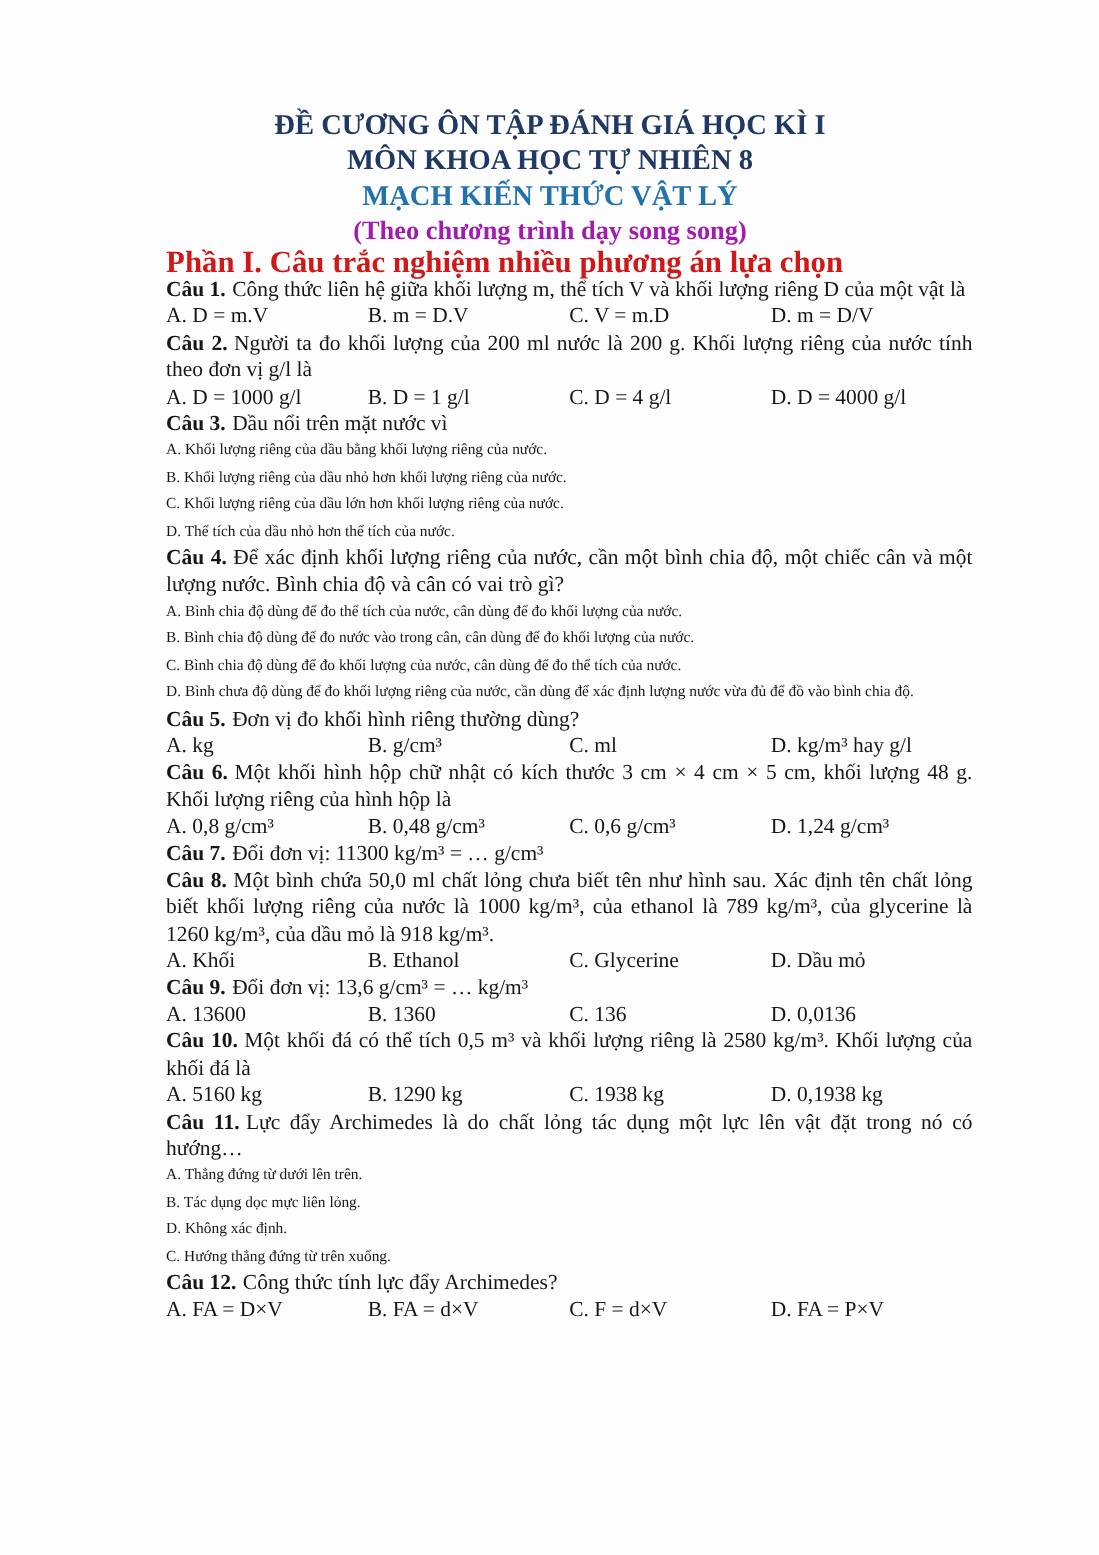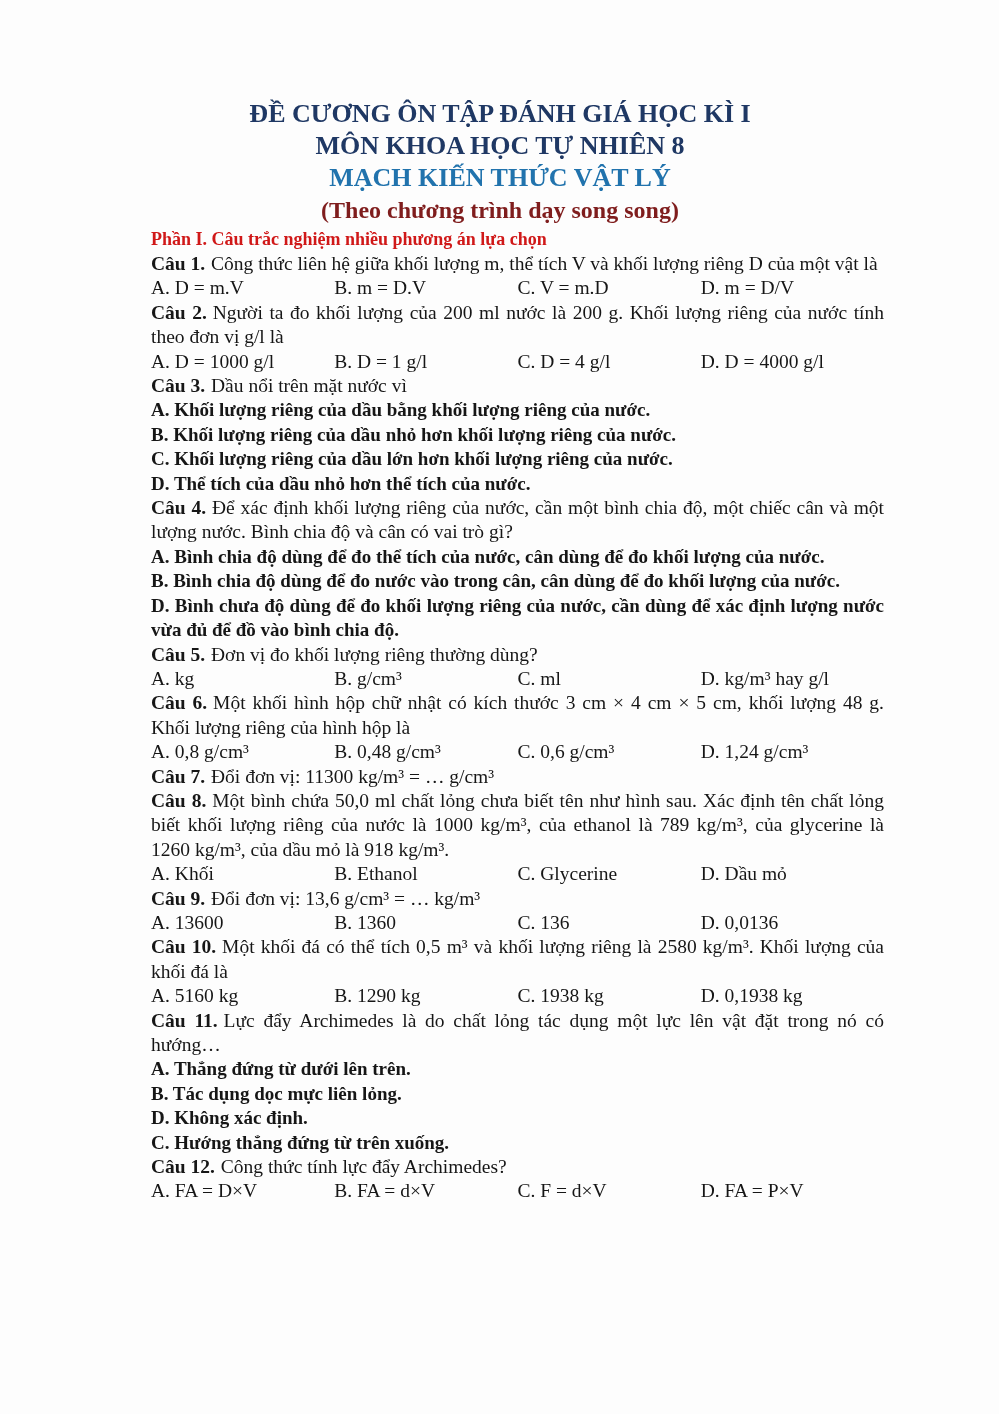--- a/index.html
+++ b/index.html
@@ -23,47 +23,46 @@
   .title-line-1, .title-line-2 {
     font-size: 26px; line-height: 32px;
     color: #1f3864;
   }
   .title-line-3 {
     font-size: 26px; line-height: 32px;
     color: #2173ad;
   }
   .title-line-4 {
     font-size: 24px; line-height: 32px;
-    color: #7f1d1d;
+    color: #a21caf;
   }
   .section-heading {
     color: #d01818;
     font-weight: bold;
-    font-size: 18px;
+    font-size: 28px;
     line-height: 26px;
     margin: 0;
   }
   .question { margin: 0; }
   .q-text {
     margin: 0;
     font-size: 19.5px;
     line-height: 24.4px;
     text-align: justify;
   }
   .q-label { font-weight: bold; margin-right: 0.3em; }
   .options-row {
     display: grid;
     grid-template-columns: repeat(4, 1fr);
     font-size: 19.5px;
     line-height: 24.4px;
   }
   .options-stacked {
-    font-size: 19px;
+    font-size: 14px;
     line-height: 24.4px;
-    font-weight: bold;
   }
   .options-stacked .opt {
     display: block;
     text-align: justify;
   }
 </style>
 </head>
 <body>
 
 <div class="page">
@@ -105,26 +104,27 @@
       <span class="opt">C. Khối lượng riêng của dầu lớn hơn khối lượng riêng của nước.</span>
       <span class="opt">D. Thể tích của dầu nhỏ hơn thể tích của nước.</span>
     </div>
   </div>
 
   <div class="question">
     <p class="q-text"><span class="q-label">Câu 4.</span><span>Để xác định khối lượng riêng của nước, cần một bình chia độ, một chiếc cân và một lượng nước. Bình chia độ và cân có vai trò gì?</span></p>
     <div class="options-stacked">
       <span class="opt">A. Bình chia độ dùng để đo thể tích của nước, cân dùng để đo khối lượng của nước.</span>
       <span class="opt">B. Bình chia độ dùng để đo nước vào trong cân, cân dùng để đo khối lượng của nước.</span>
+      <span class="opt">C. Bình chia độ dùng để đo khối lượng của nước, cân dùng để đo thể tích của nước.</span>
       <span class="opt">D. Bình chưa độ dùng để đo khối lượng riêng của nước, cần dùng để xác định lượng nước vừa đủ để đồ vào bình chia độ.</span>
     </div>
   </div>
 
   <div class="question">
-    <p class="q-text"><span class="q-label">Câu 5.</span><span>Đơn vị đo khối lượng riêng thường dùng?</span></p>
+    <p class="q-text"><span class="q-label">Câu 5.</span><span>Đơn vị đo khối hình riêng thường dùng?</span></p>
     <div class="options-row">
       <span>A. kg</span>
       <span>B. g/cm³</span>
       <span>C. ml</span>
       <span>D. kg/m³ hay g/l</span>
     </div>
   </div>
 
   <div class="question">
     <p class="q-text"><span class="q-label">Câu 6.</span><span>Một khối hình hộp chữ nhật có kích thước 3 cm × 4 cm × 5 cm, khối lượng 48 g. Khối lượng riêng của hình hộp là</span></p>

